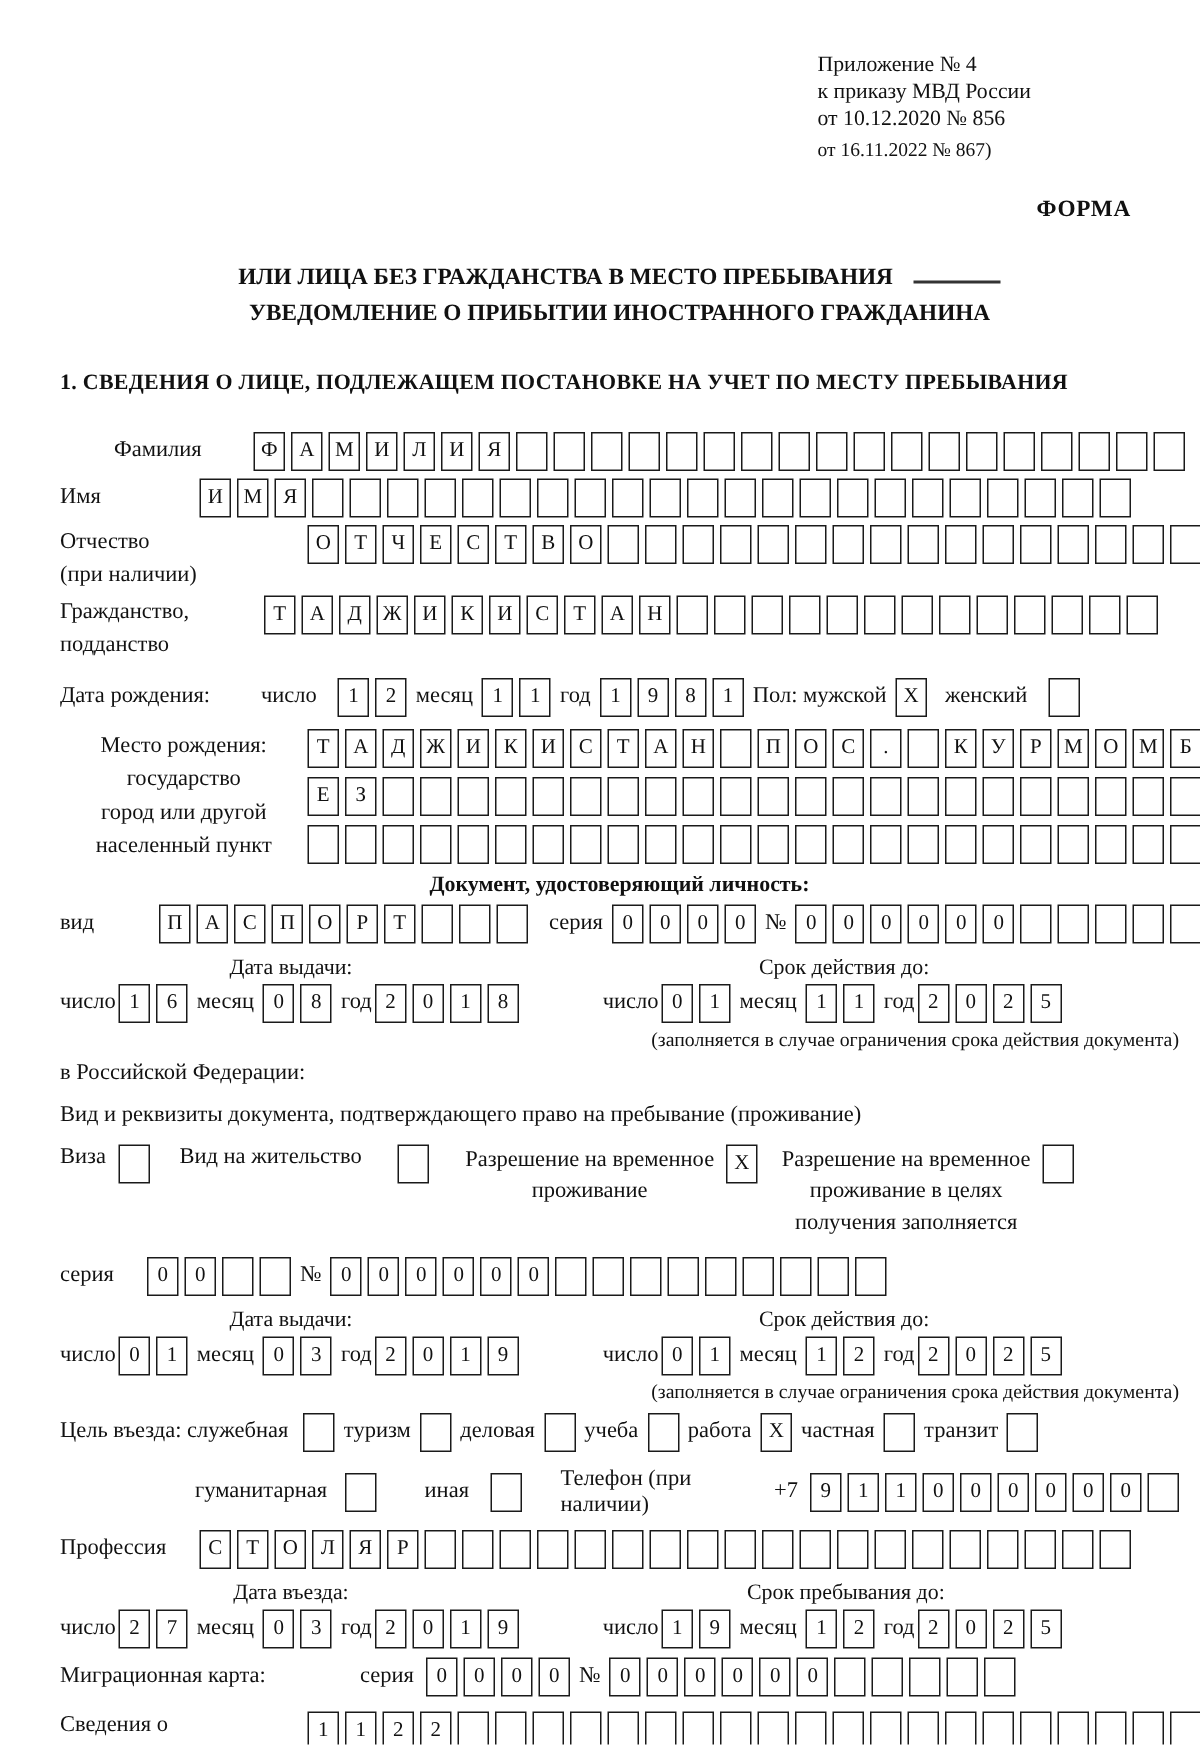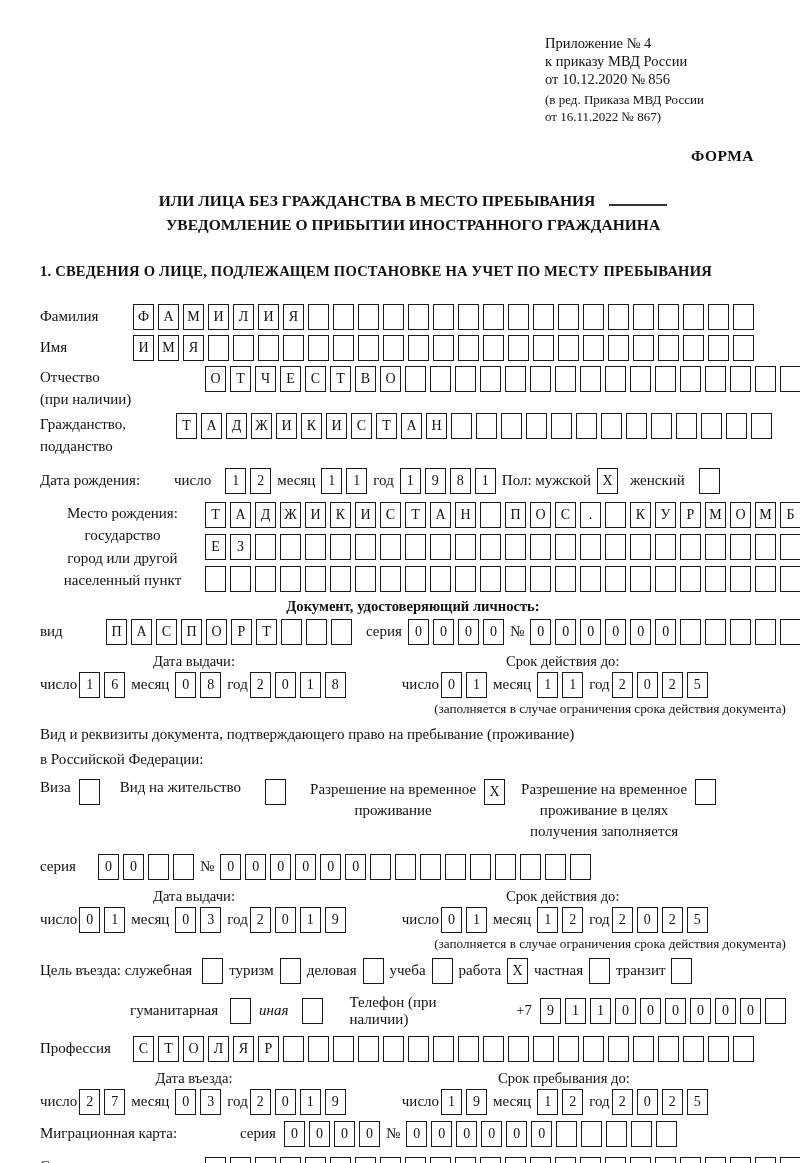--- a/index.html
+++ b/index.html
@@ -40,36 +40,35 @@
 </head>
 <body>
 
 <div class="page">
 
   <div class="hdr">
     <div class="big">Приложение № 4</div>
     <div class="big">к приказу МВД России</div>
     <div class="big">от 10.12.2020 № 856</div>
     <div class="gap"></div>
-    <div class="small">(в ред. Приказа МВД России</div>
     <div class="small">от 16.11.2022 № 867)</div>
   </div>
 
   <div class="forma">ФОРМА</div>
 
   <div class="title">
     <div>
       <span>ИЛИ ЛИЦА БЕЗ ГРАЖДАНСТВА В МЕСТО ПРЕБЫВАНИЯ</span><span class="blank"></span>
     </div>
     <div>УВЕДОМЛЕНИЕ О ПРИБЫТИИ ИНОСТРАННОГО ГРАЖДАНИНА</div>
   </div>
 
   <div class="sec1">1. СВЕДЕНИЯ О ЛИЦЕ, ПОДЛЕЖАЩЕМ ПОСТАНОВКЕ НА УЧЕТ ПО МЕСТУ ПРЕБЫВАНИЯ</div>
 
-  <div class="frow" style="margin-top:24px;">
+  <div class="frow" style="margin-top:24px;margin-left:36px;">
     <div class="lbl" style="width:93px;">Фамилия</div>
     <div class="cells">
         <span class="cell">Ф</span>
         <span class="cell">А</span>
         <span class="cell">М</span>
         <span class="cell">И</span>
         <span class="cell">Л</span>
         <span class="cell">И</span>
         <span class="cell">Я</span>
         <span class="cell"></span>
@@ -384,22 +383,22 @@
     <div class="cells">
         <span class="cell">2</span>
         <span class="cell">0</span>
         <span class="cell">2</span>
         <span class="cell">5</span>
       </div>
   </div>
 
   <div class="note">(заполняется в случае ограничения срока действия документа)</div>
 
+  <div class="lh" style="margin-top:3px;">в Российской Федерации:</div>
   <div class="lh" style="margin-top:6px;">Вид и реквизиты документа, подтверждающего право на пребывание (проживание)</div>
-  <div class="lh" style="margin-top:3px;">в Российской Федерации:</div>
 
   <div class="frow top" style="margin-top:8px;">
     <div class="opt">
       <span>Виза</span>
       <div class="cells">
           <span class="cell"></span>
         </div>
     </div>
     <div class="opt" style="margin-left:20px;justify-content:center;">
       <span>Вид на жительство</span>
@@ -529,21 +528,21 @@
     <div class="cells">
         <span class="cell"></span>
       </div>
   </div>
 
   <div class="frow" style="margin-top:10px;">
     <span style="margin-left:90px;">гуманитарная</span>
     <div class="cells" style="margin-left:12px;">
         <span class="cell"></span>
       </div>
-    <span class="inline-lbl" style="margin-left:8px;font-style:italic;">иная</span>
+    <span class="inline-lbl" style="margin-left:32px;">иная</span>
     <div class="cells" style="margin-left:8px;">
         <span class="cell"></span>
       </div>
     <span class="inline-lbl" style="margin-left:26px;">Телефон (при наличии)</span>
     <span style="margin-left:26px;margin-right:8px;">+7</span>
     <div class="cells">
         <span class="cell">9</span>
         <span class="cell">1</span>
         <span class="cell">1</span>
         <span class="cell">0</span>

